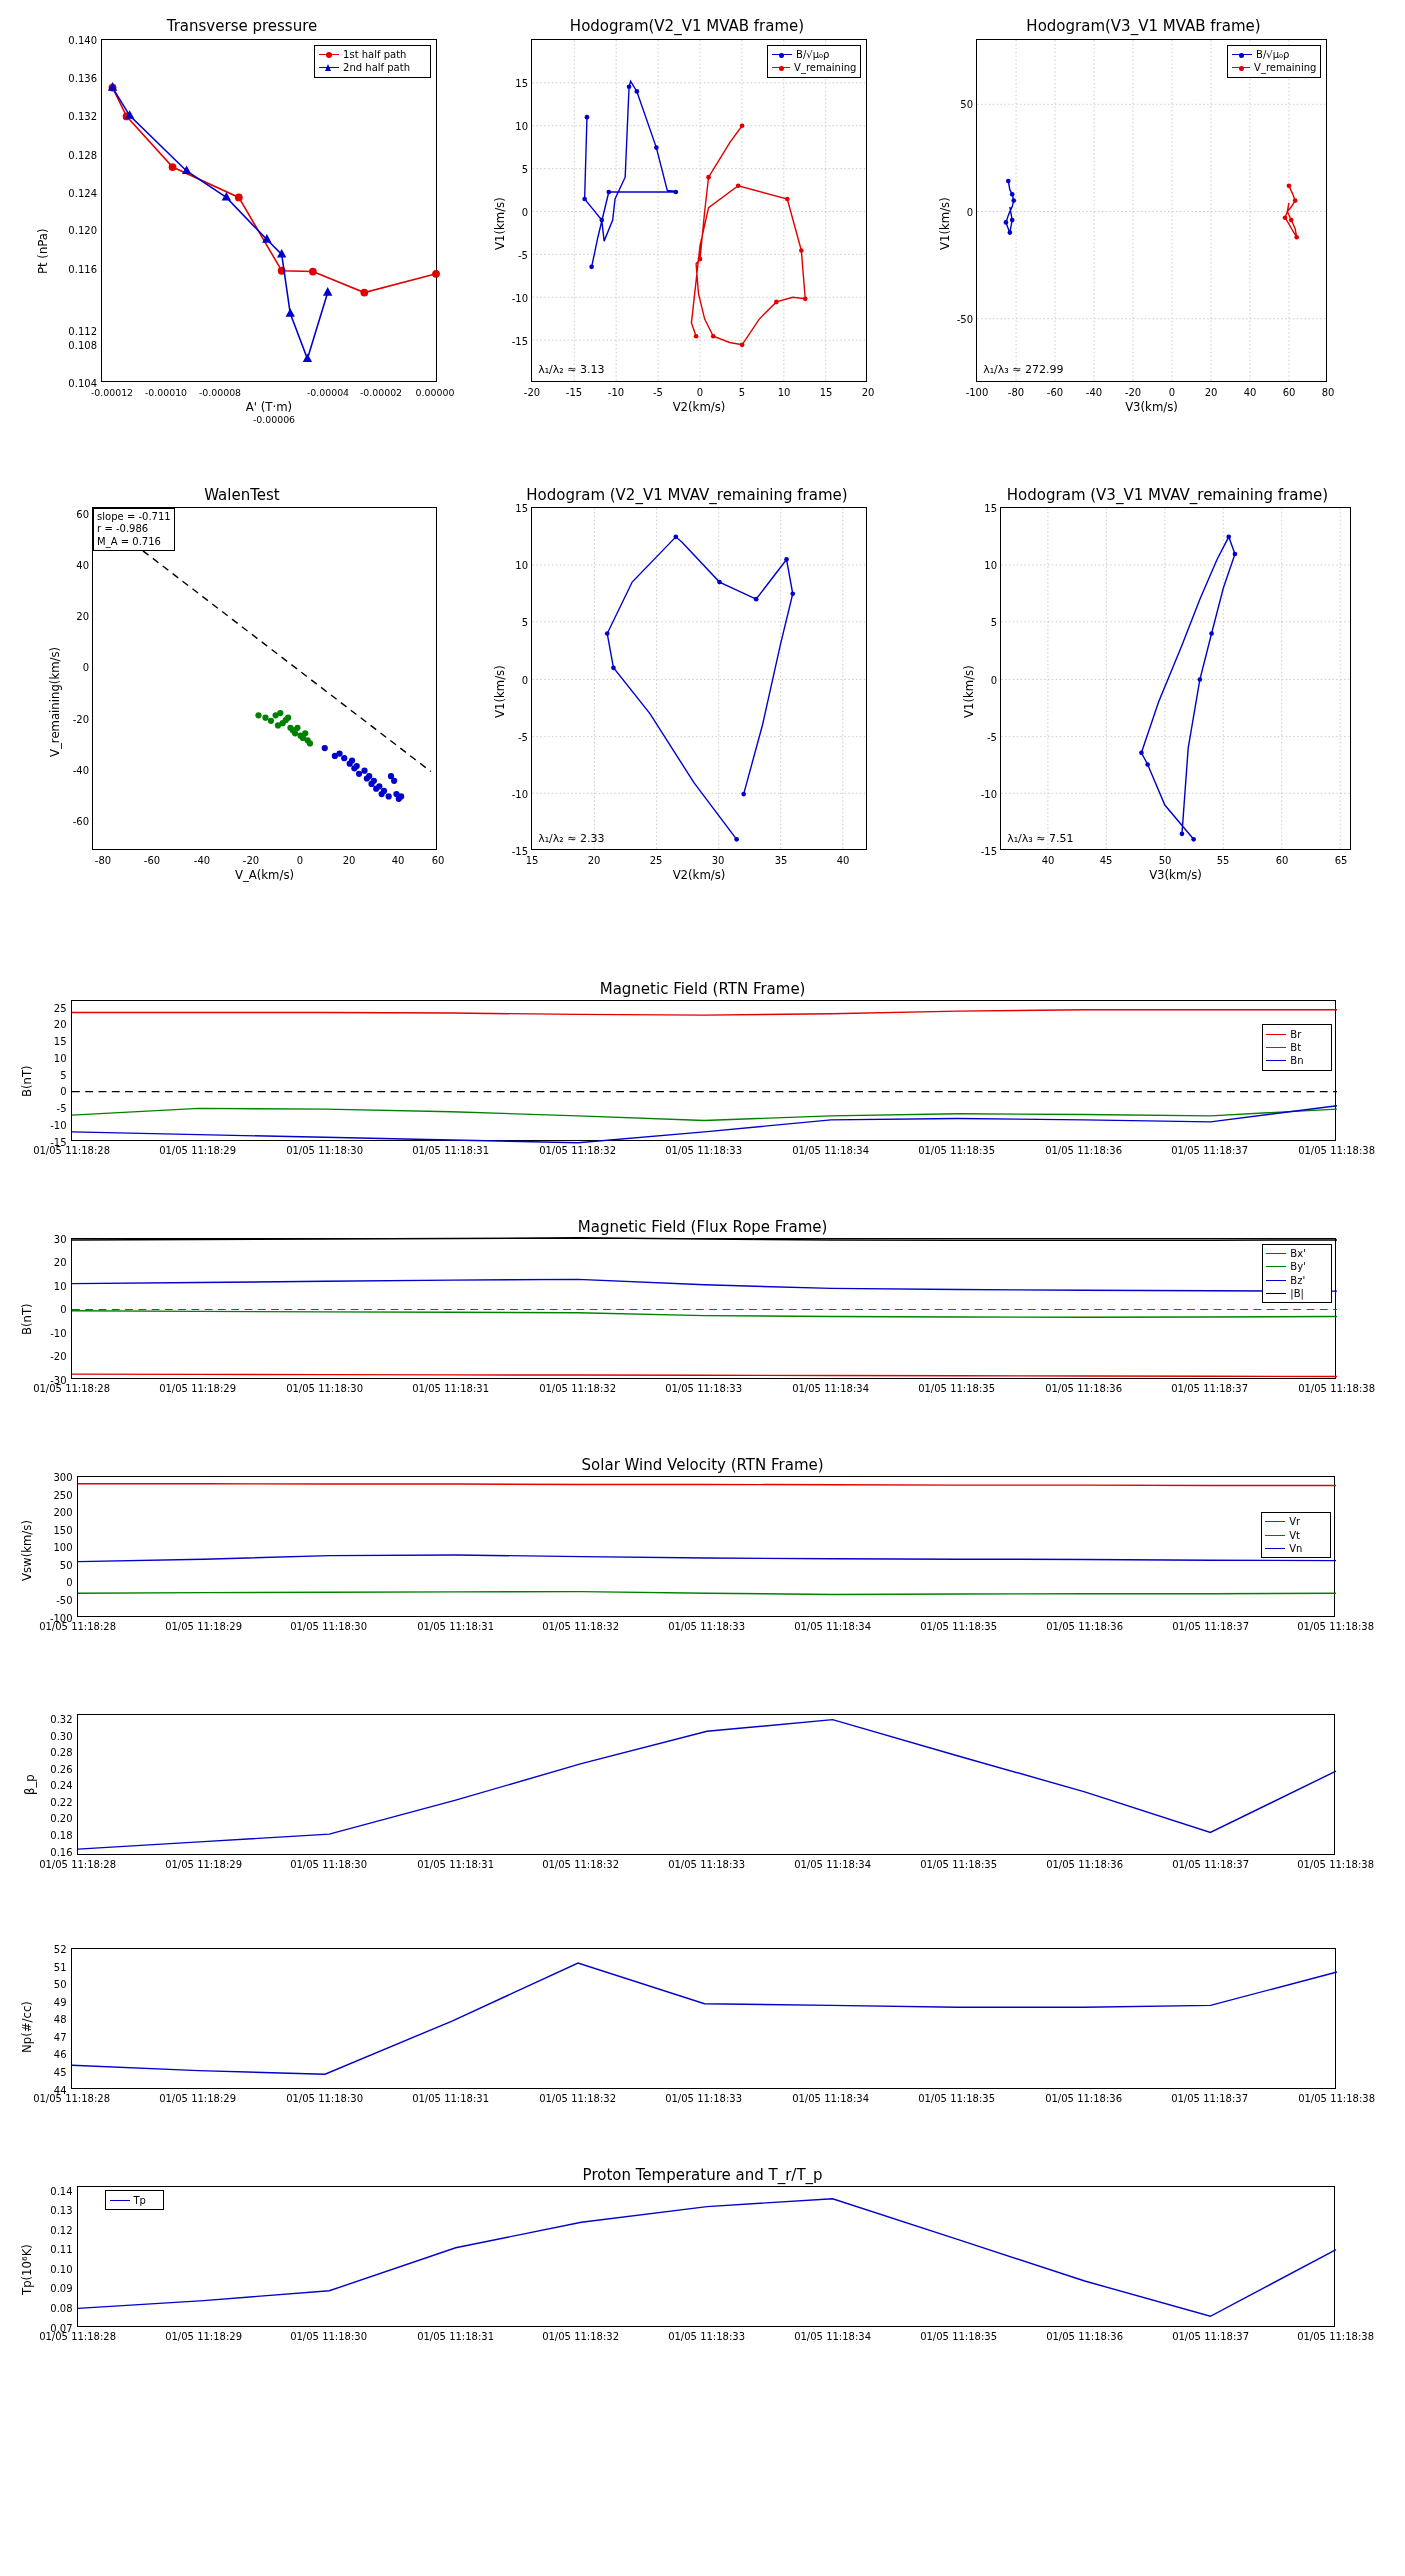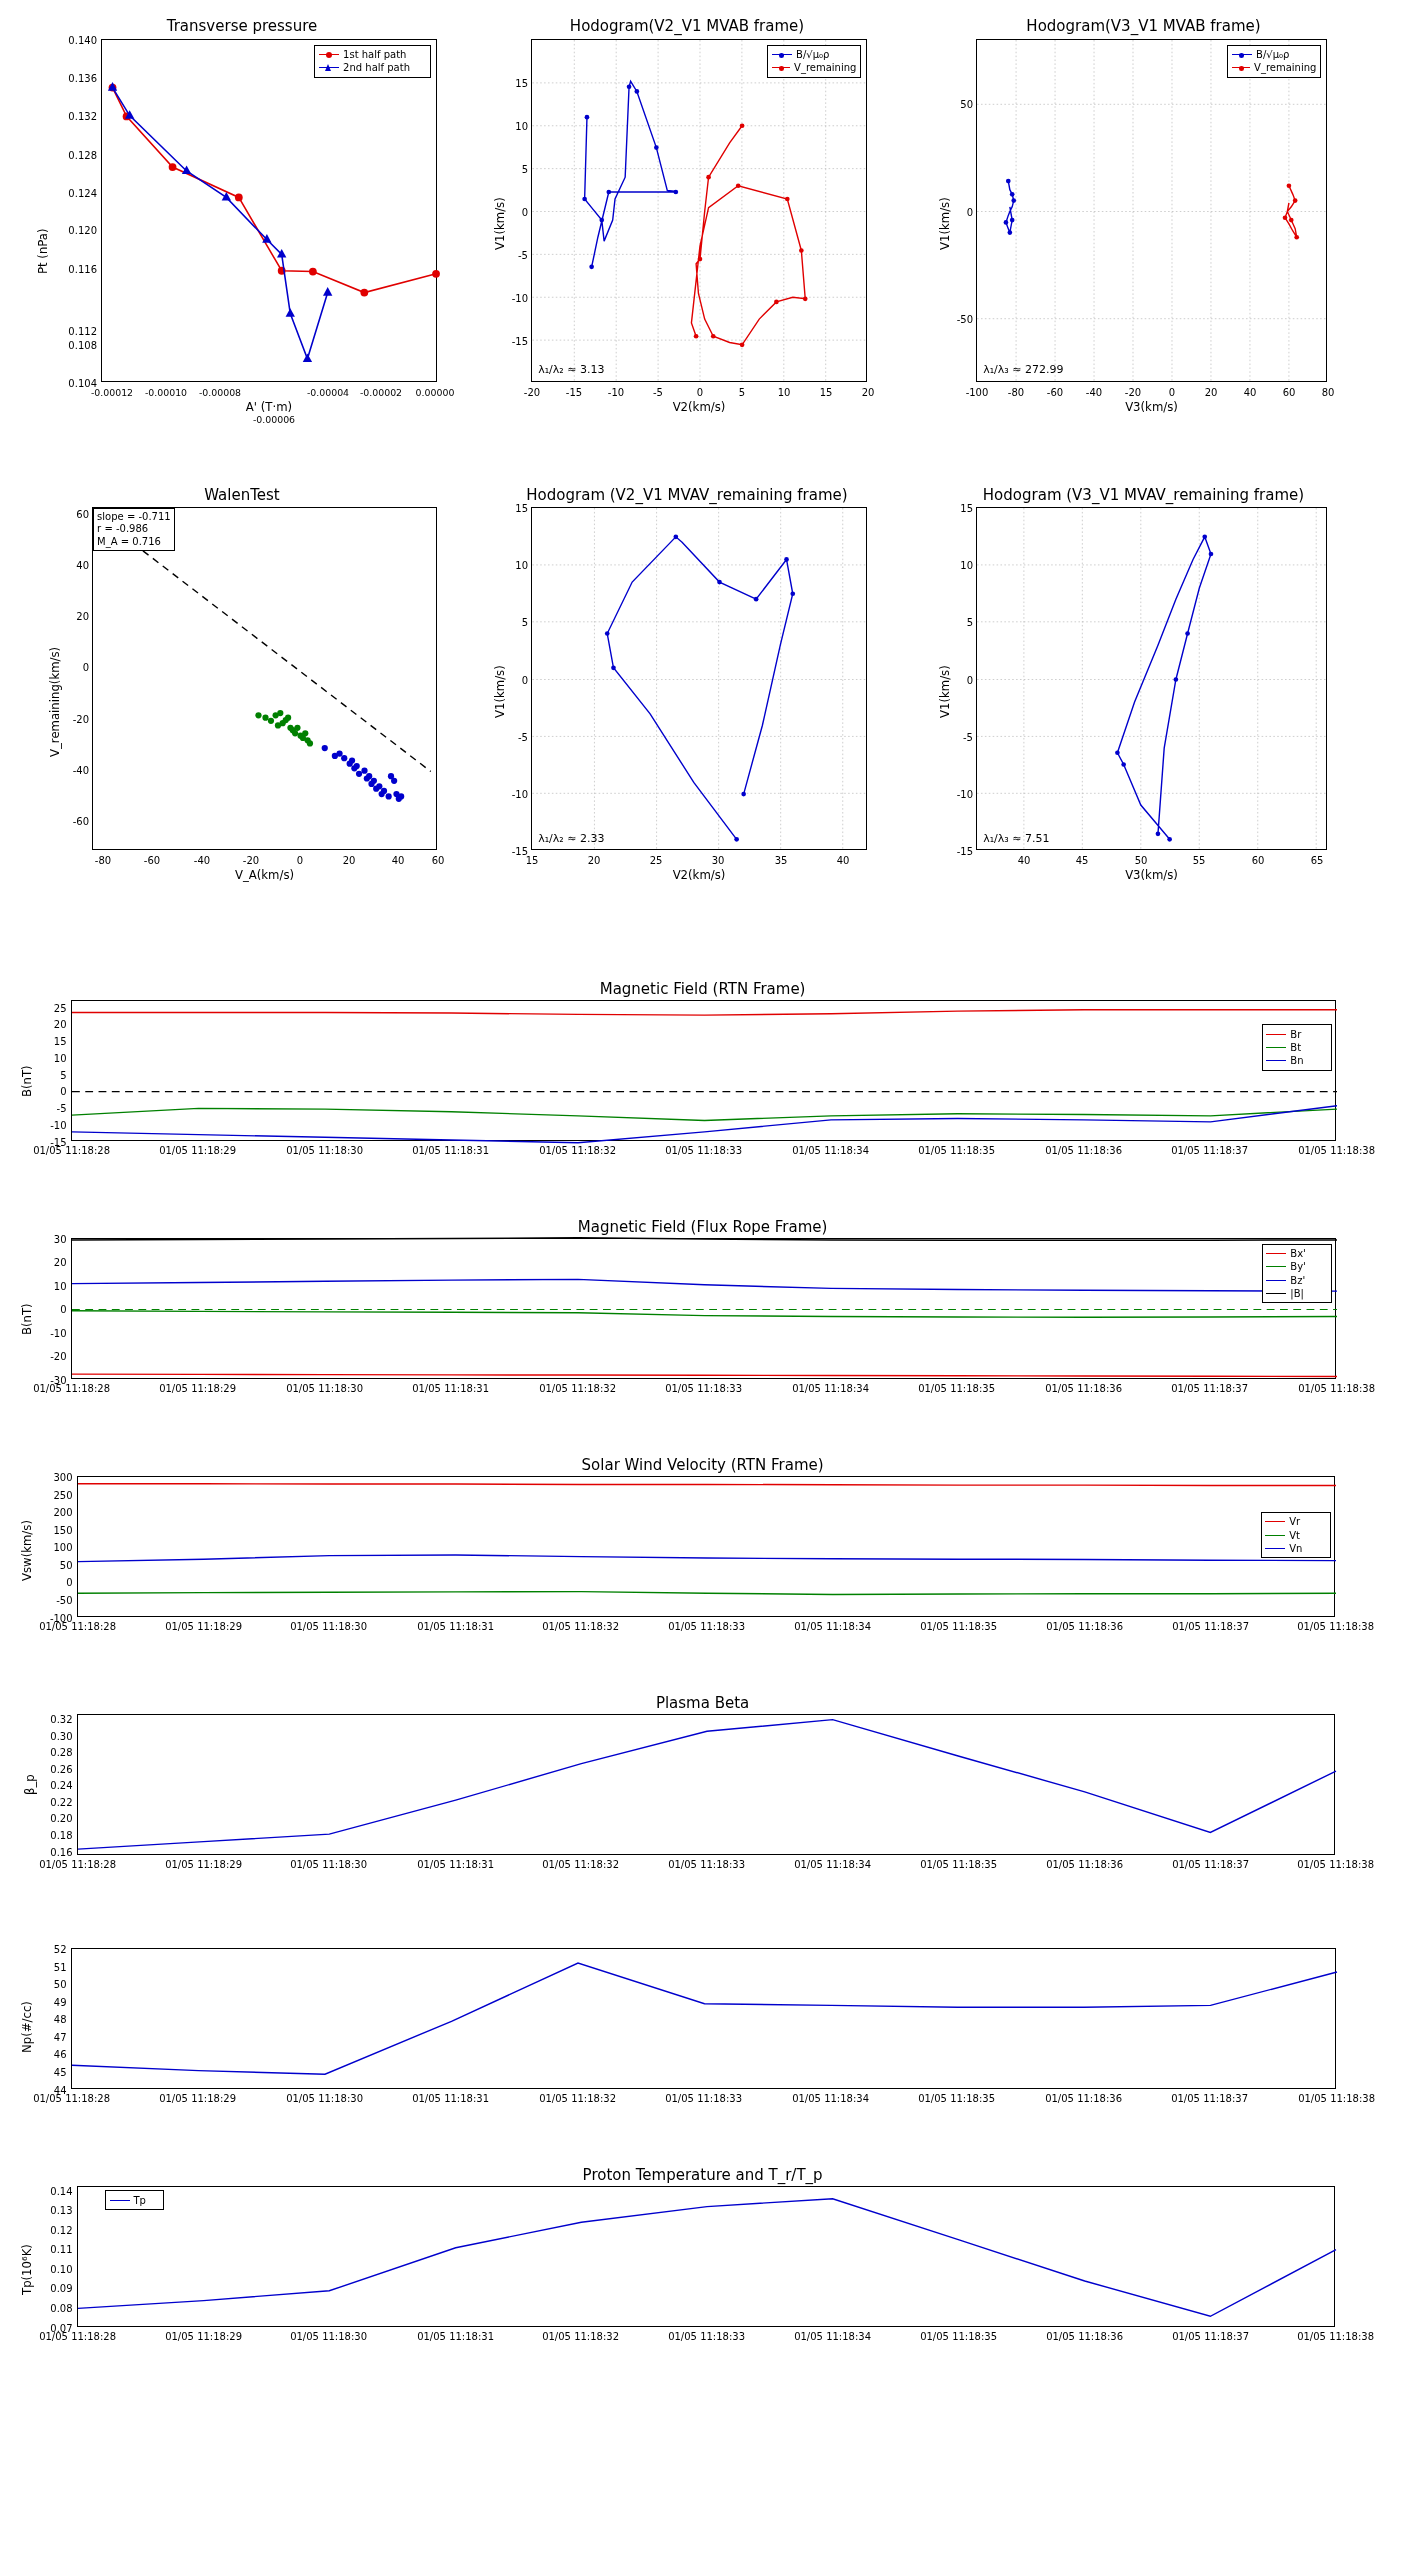--- a/index.html
+++ b/index.html
@@ -363,21 +363,21 @@
       <div class="tickx" style="left:0px;top:347px;">15</div>
       <div class="tickx" style="left:62px;top:347px;">20</div>
       <div class="tickx" style="left:124px;top:347px;">25</div>
       <div class="tickx" style="left:186px;top:347px;">30</div>
       <div class="tickx" style="left:249px;top:347px;">35</div>
       <div class="tickx" style="left:311px;top:347px;">40</div>
     </div>
     <div class="xlabel" style="left:55px;width:336px;top:384px;">V2(km/s)</div>
   </div>
 
-  <div class="panel" style="left:921px;top:484px;width:445px;height:406px;text-decoration:underline;">
+  <div class="panel" style="left:945px;top:484px;width:445px;height:406px;text-decoration:underline;">
     <div class="title" style="top:1.6px;">Hodogram (V3_V1 MVAV_remaining frame)</div>
     <div class="ylabel" style="left:17px;top:234px;">V1(km/s)</div>
     <div class="axes" style="left:55px;top:23.4px;width:351px;height:343px;">
       <svg width="351" height="343" viewBox="0 0 450 440">
         <g>
           <line class="grid-line" x1="0" y1="73" x2="450" y2="73"></line>
             <line class="grid-line" x1="0" y1="146" x2="450" y2="146"></line>
           <line class="grid-line" x1="0" y1="220" x2="450" y2="220"></line>
             <line class="grid-line" x1="0" y1="293" x2="450" y2="293"></line>
           <line class="grid-line" x1="0" y1="366" x2="450" y2="366"></line>
@@ -555,21 +555,20 @@
       <div class="tickx" style="left:629px;top:144px;">01/05 11:18:33</div>
       <div class="tickx" style="left:755px;top:144px;">01/05 11:18:34</div>
       <div class="tickx" style="left:881px;top:144px;">01/05 11:18:35</div>
       <div class="tickx" style="left:1007px;top:144px;">01/05 11:18:36</div>
       <div class="tickx" style="left:1133px;top:144px;">01/05 11:18:37</div>
       <div class="tickx" style="left:1258px;top:144px;">01/05 11:18:38</div>
     </div>
   </div>
 
   <div class="panel" style="left:15.6px;top:1694px;width:1374px;height:195px;">
-    <div class="title" style="top:0px;">Plasma Beta</div>
     <div class="ylabel" style="left:7.8px;top:101px;">β_p</div>
     <div class="axes" style="left:61px;top:20px;width:1258px;height:141px;">
       <svg width="1258" height="141" viewBox="0 0 1612 180" preserveAspectRatio="none">
         <polyline fill="none" stroke="#0000cc" stroke-width="1.8" points="0,171.2 161,161.6 322,152.1 484,108.7 645,62.1 806,20.8 967,5.9 1129,52.6 1290,98.1 1451,150.0 1612,71.6"></polyline>
       </svg>
       <div class="ticky" style="left:-42px;width:37px;top:137px;">0.16</div>
       <div class="ticky" style="left:-42px;width:37px;top:120px;">0.18</div>
       <div class="ticky" style="left:-42px;width:37px;top:103px;">0.20</div>
       <div class="ticky" style="left:-42px;width:37px;top:87px;">0.22</div>
       <div class="ticky" style="left:-42px;width:37px;top:70px;">0.24</div>

